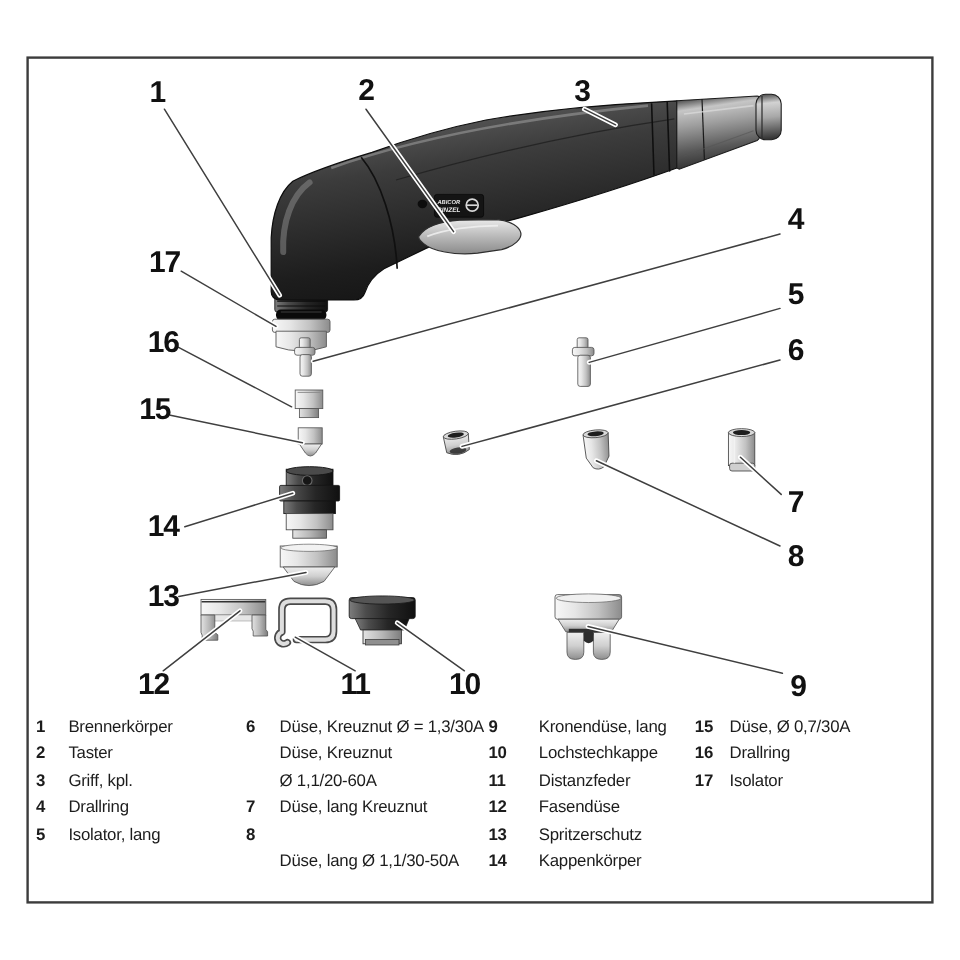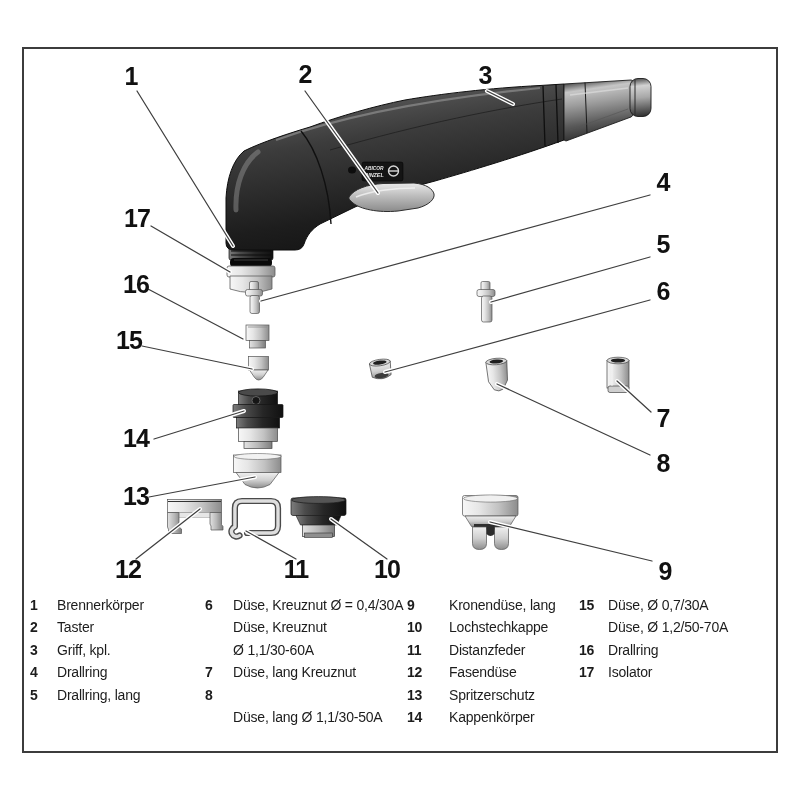--- a/index.html
+++ b/index.html
@@ -297,35 +297,35 @@
       <div class="lrow">
           <span class="lnum">3</span>
           <span class="ltext">Griff, kpl.</span>
         </div>
       <div class="lrow">
           <span class="lnum">4</span>
           <span class="ltext">Drallring</span>
         </div>
       <div class="lrow">
           <span class="lnum">5</span>
-          <span class="ltext">Drallring, lang</span>
+          <span class="ltext">Isolator, lang</span>
         </div>
     </div>
     <div class="lcol lcol1">
       <div class="lrow">
           <span class="lnum">6</span>
-          <span class="ltext">Düse, Kreuznut Ø = 0,4/30A</span>
+          <span class="ltext">Düse, Kreuznut Ø = 1,3/30A</span>
         </div>
       <div class="lrow">
           <span class="lnum"></span>
           <span class="ltext">Düse, Kreuznut</span>
         </div>
       <div class="lrow">
           <span class="lnum"></span>
-          <span class="ltext">Ø 1,1/30-60A</span>
+          <span class="ltext">Ø 1,1/20-60A</span>
         </div>
       <div class="lrow">
           <span class="lnum">7</span>
           <span class="ltext">Düse, lang Kreuznut</span>
         </div>
       <div class="lrow">
           <span class="lnum">8</span>
         </div>
       <div class="lrow">
           <span class="lnum"></span>
@@ -361,21 +361,20 @@
     <div class="lcol lcol3">
       <div class="lrow">
           <span class="lnum">15</span>
           <span class="ltext">Düse, Ø 0,7/30A</span>
         </div>
       <div class="lrow">
           <span class="lnum"></span>
         </div>
       <div class="lrow">
           <span class="lnum"></span>
-          <span class="ltext">Düse, Ø 1,2/50-70A</span>
         </div>
       <div class="lrow">
           <span class="lnum">16</span>
           <span class="ltext">Drallring</span>
         </div>
       <div class="lrow">
           <span class="lnum">17</span>
           <span class="ltext">Isolator</span>
         </div>
     </div>

